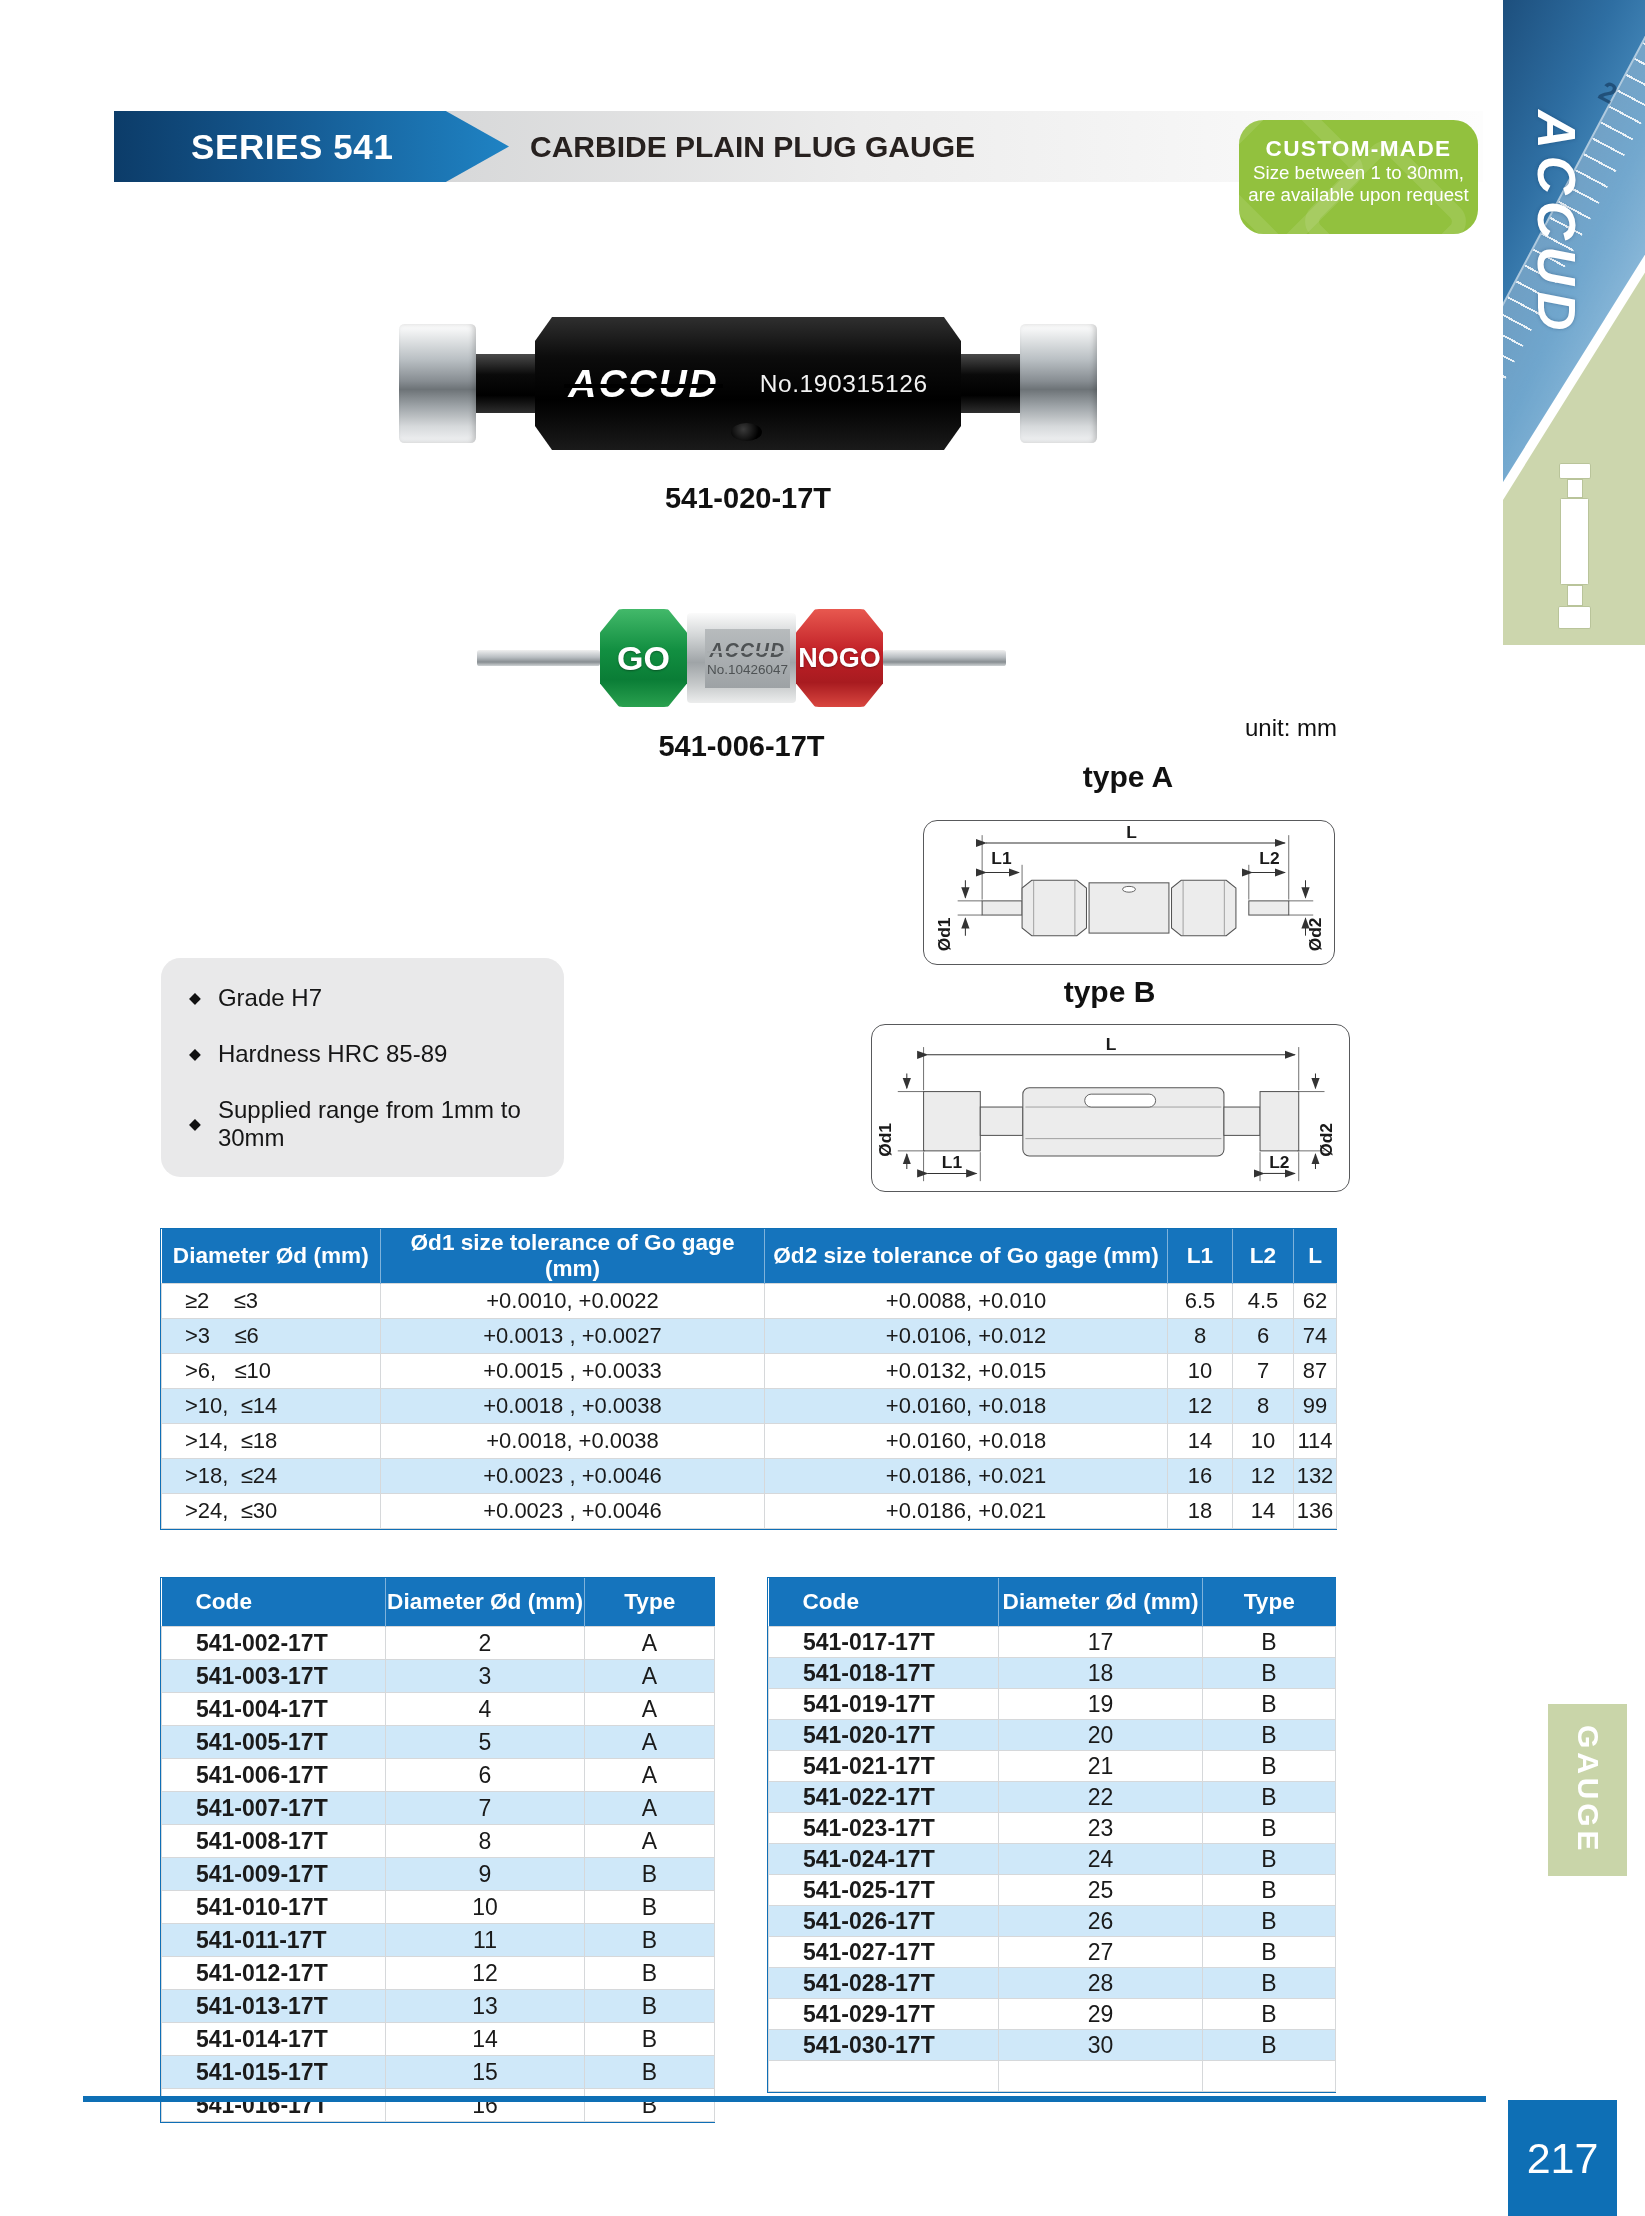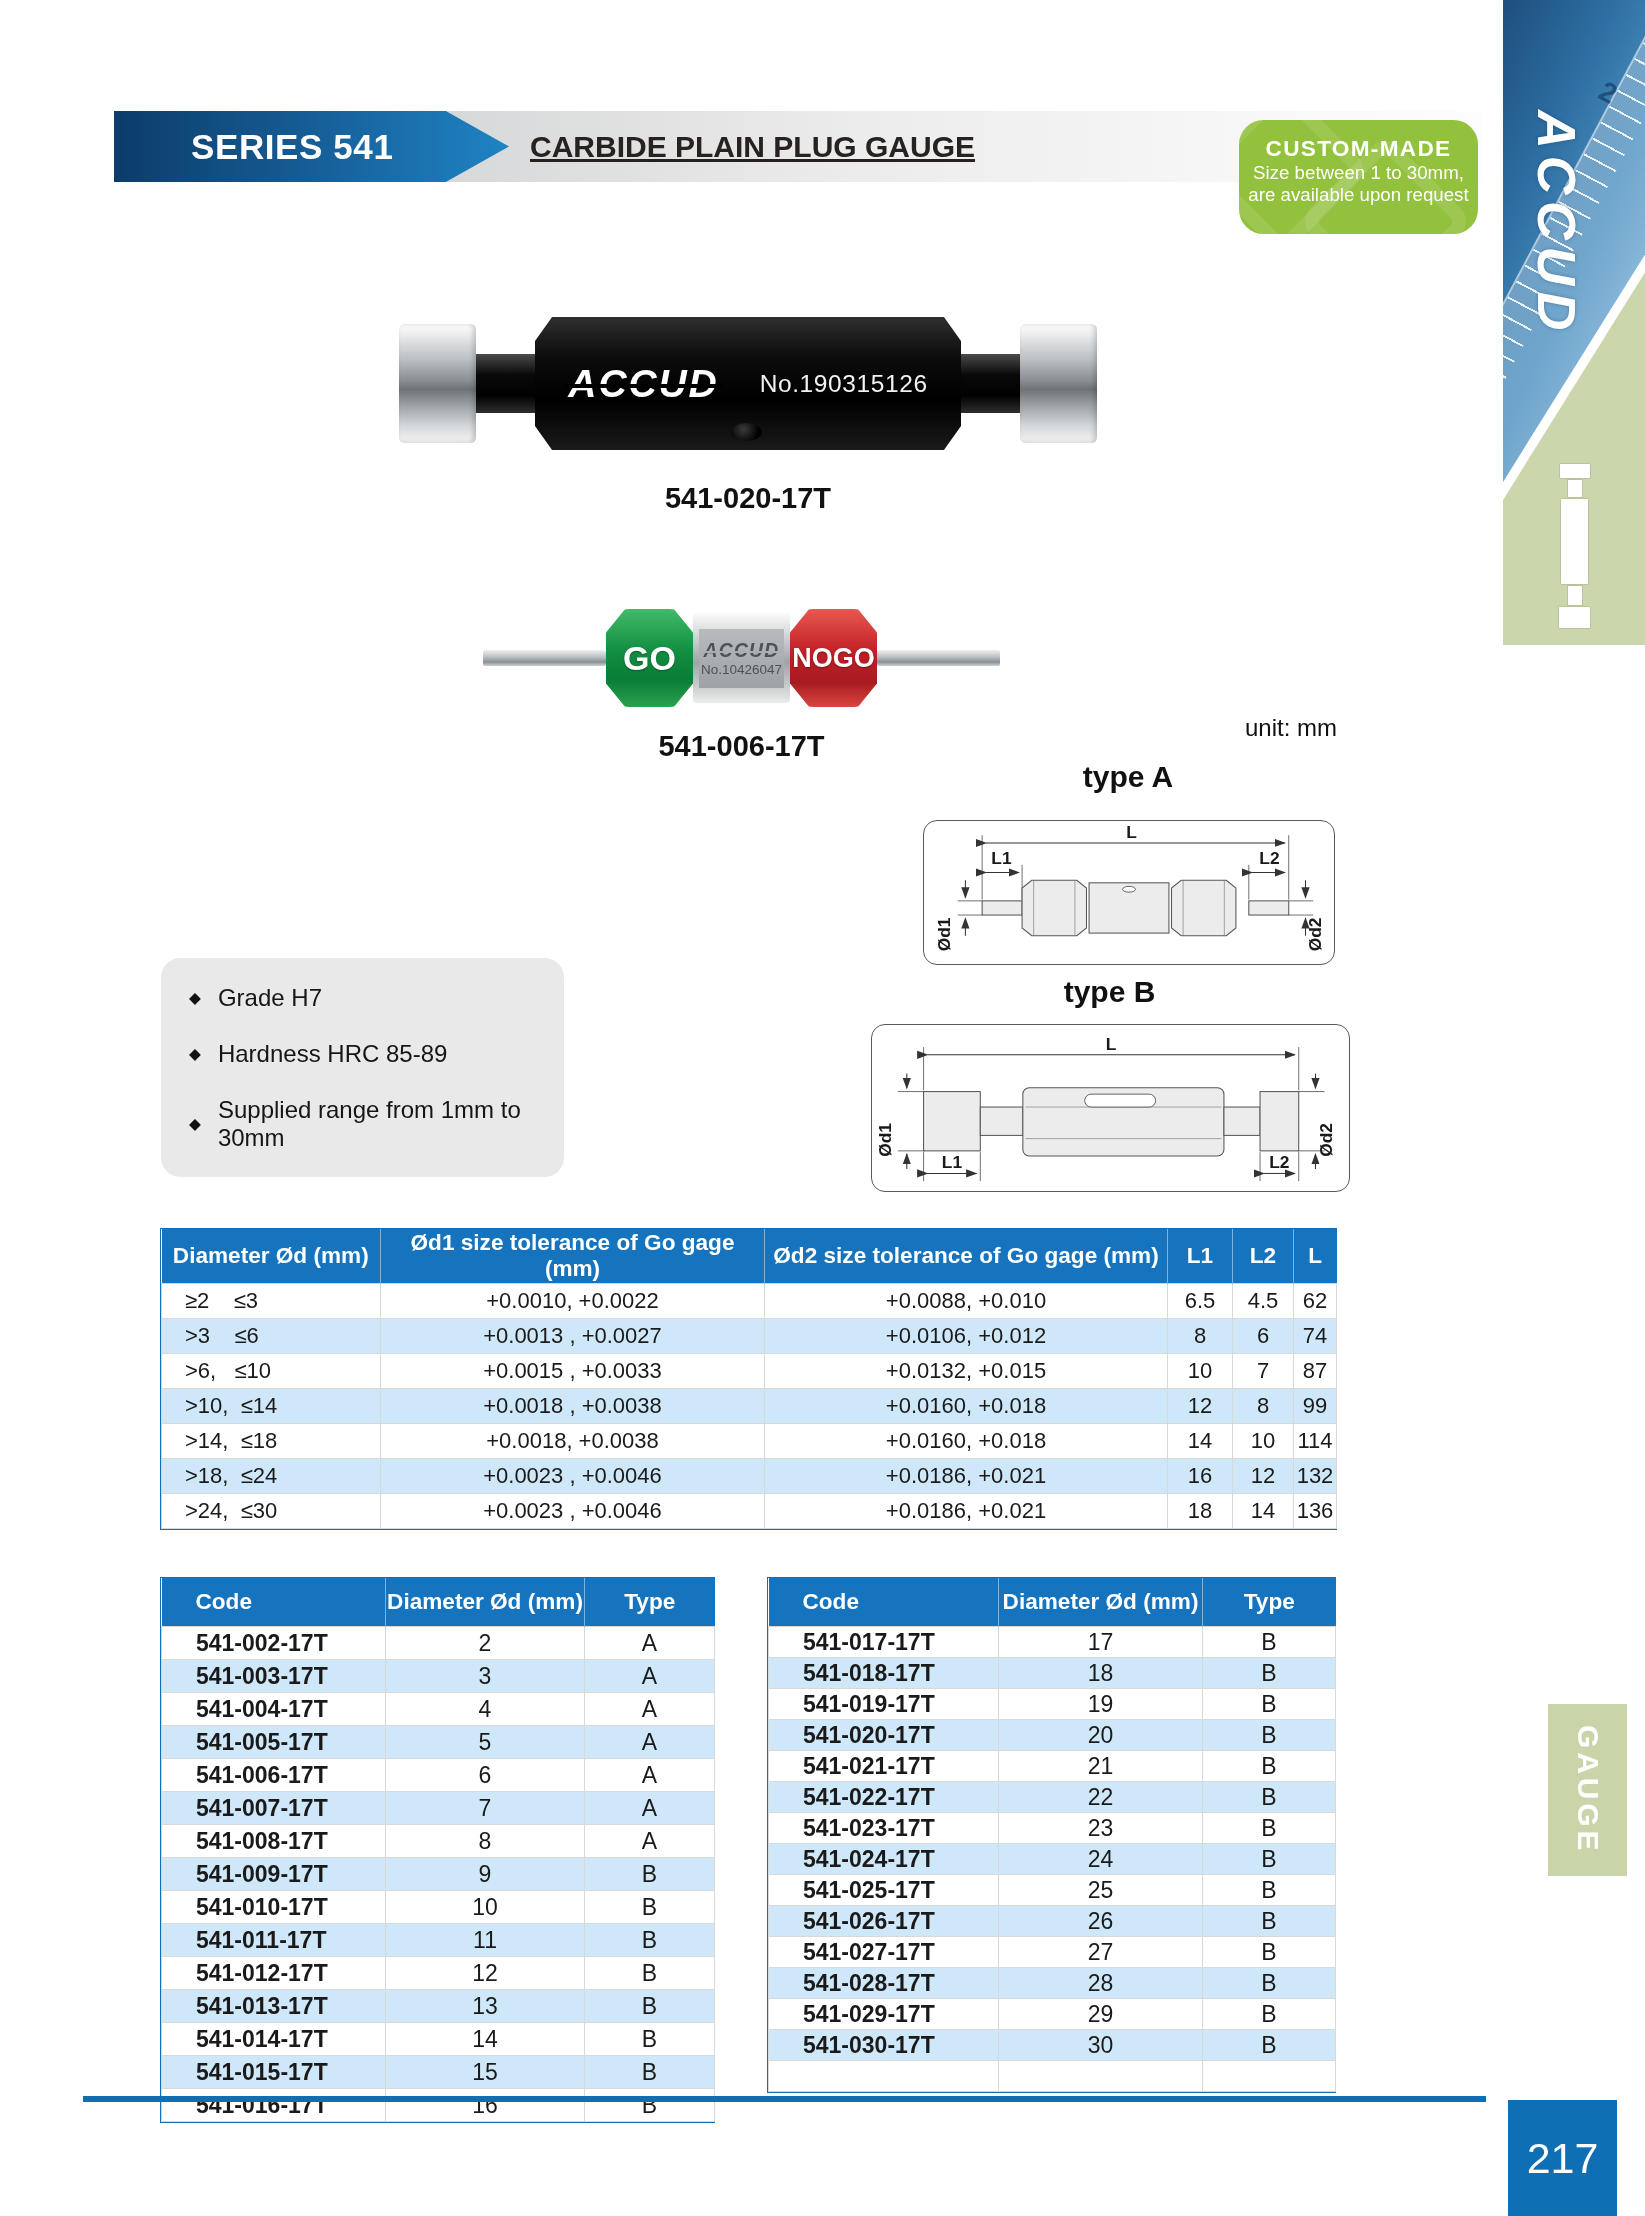--- a/index.html
+++ b/index.html
@@ -8,21 +8,21 @@
 
   
   .banner-gray{position:absolute;left:445px;top:111px;width:1038px;height:71px;
     background:linear-gradient(90deg,#d7d8d9 0%,#ececec 40%,#f8f8f8 80%,#fdfdfd 100%);}
   .banner-arrow{position:absolute;left:114px;top:111px;width:395px;height:71px;
     background:linear-gradient(90deg,#0c3c69 0%,#155a92 45%,#1f83c4 100%);
     clip-path:polygon(0 0,84% 0,100% 50%,84% 100%,0 100%);
     display:flex;align-items:center;}
   .series-label{padding-left:77px;font-size:35px;font-weight:bold;color:#fff;letter-spacing:0.6px;}
   .page-title{position:absolute;left:530px;top:111px;height:71px;line-height:72px;
-    font-size:30px;font-weight:bold;color:#27211f;text-decoration:underline;}
+    font-size:30px;font-weight:bold;color:#27211f;}
 
   
   .badge{position:absolute;left:1239px;top:120px;width:239px;height:114px;border-radius:24.5px;
     background:#92c13e;overflow:hidden;color:#fff;text-align:center;}
   .badge .wm{position:absolute;border:14px solid rgba(255,255,255,.10);border-radius:19.3px;width:97px;height:97px;}
   .badge .wm.a{left:-19.3px;top:-13px;transform:rotate(45deg);}
   .badge .wm.b{left:84px;top:39px;transform:rotate(45deg);}
   .badge-title{position:relative;margin-top:15.5px;font-size:22.6px;font-weight:bold;letter-spacing:1.3px;}
   .badge-line{position:relative;font-size:18.7px;line-height:1.2;}
 
@@ -79,21 +79,21 @@
     background:linear-gradient(180deg,#f0f0f0,#b9bec2 45%,#888e92 75%,#cfd3d5);}
   .hex-cap{width:87px;height:98px;display:flex;align-items:center;justify-content:center;
     clip-path:polygon(22% 0%,78% 0%,100% 24%,100% 76%,78% 100%,22% 100%,0% 76%,0% 24%);border-radius:23px;}
   .hex-go{background:linear-gradient(180deg,#43b96a,#128f41 42%,#0a7d36 72%,#2aa14f);}
   .hex-nogo{background:linear-gradient(180deg,#e8584f,#c01f26 45%,#a81b20 75%,#d9463f);align-items:center;}
   .hex-cap span{color:#fff;font-weight:bold;text-shadow:0 1.3px 1.9px rgba(0,0,0,.35);}
   .hex-go span{font-size:34px;}
   .hex-nogo span{font-size:27px;}
   .gn-mid{width:97px;height:90px;border-radius:3.9px;
     background:linear-gradient(180deg,#fbfbfb,#d3d6d7 25%,#9fa4a7 55%,#c7cacb 80%,#eceded);
-    display:flex;align-items:center;justify-content:center;}
+    display:flex;align-items:center;justify-content:center;padding-left:12px;}
   .gn-plate{width:85px;height:59px;background:linear-gradient(180deg,#b7bbbd,#9da2a5);
     display:flex;flex-direction:column;align-items:center;justify-content:center;}
   .gn-logo{position:relative;font-size:19.3px;font-weight:bold;font-style:italic;color:#4e5254;letter-spacing:1.3px;}
   .gn-logo .strike{position:absolute;left:-3%;top:50%;width:106%;height:2.6px;background:#aaaeb0;}
   .gn-serial{font-size:13.5px;color:#4e5254;}
 
   
   .unit-note{position:absolute;left:1245px;top:714px;font-size:24px;color:#111;}
   .type-label{position:absolute;font-size:30px;font-weight:bold;color:#111;text-align:center;}
   .type-a-label{left:923px;top:760px;width:410px;}

